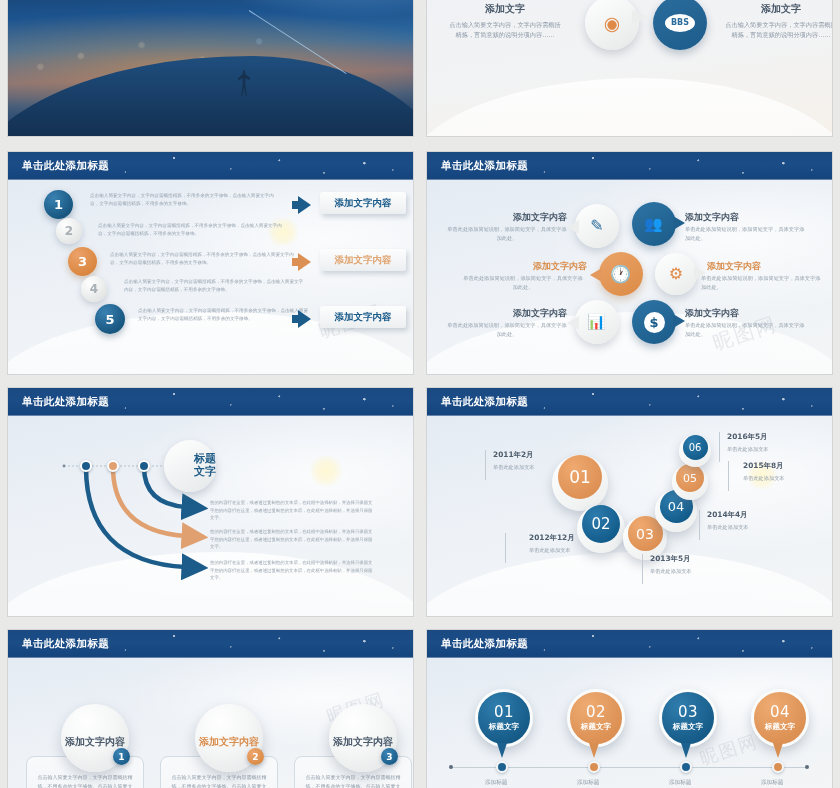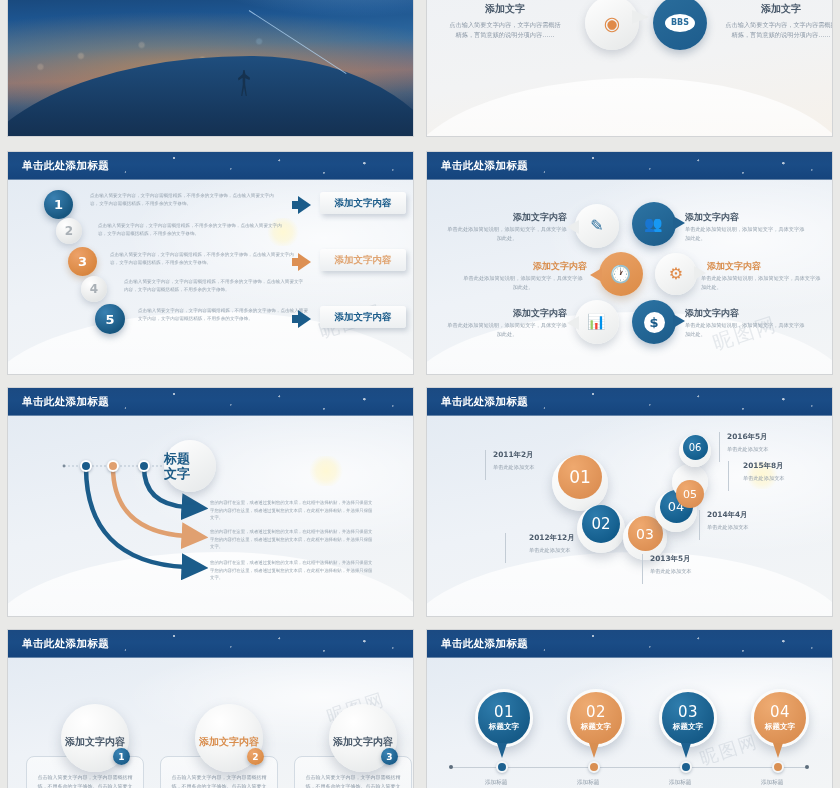--- a/index.html
+++ b/index.html
@@ -154,22 +154,22 @@
   .bub.o { background: linear-gradient(150deg,#eaa368,#dc8b46); box-shadow:0 4px 9px rgba(150,100,50,.28); }
   .bub.w { background: linear-gradient(150deg,#ffffff,#e8eaea); box-shadow:0 4px 9px rgba(90,105,125,.26); }
   .s4h { position:absolute; font-size:9px; font-weight:700; white-space:nowrap; }
   .s4b { position:absolute; font-size:5.2px; color:#95a2ae; line-height:1.65; }
 
   
   .pill {
     position:absolute; border-radius:50%;
     background: linear-gradient(150deg,#ffffff,#e5e8e9);
     box-shadow:0 4px 9px rgba(90,105,125,.28);
-    display:flex;flex-direction:column;align-items:flex-start;justify-content:center;
-    color:#1f5c87; font-weight:700; font-size:13px; line-height:1.18;
+    display:flex;flex-direction:column;align-items:flex-end;justify-content:center;
+    color:#1f5c87; font-weight:700; font-size:11px; line-height:1.18;
   }
   .tdot { position:absolute; border-radius:50%; }
   .s5b { position:absolute; font-size:4.4px; color:#94a1ad; line-height:1.72; }
 
   
   .ring {
     position:absolute; border-radius:50%;
     background: linear-gradient(150deg,#ffffff,#eceeee);
     box-shadow: 0 5px 11px rgba(95,110,130,.30);
     display:flex;align-items:flex-start;justify-content:center;
@@ -423,21 +423,21 @@
     <div class="ring b" style="left:150px; top:117px; width:48px; height:48px;">
       <span style="width:38px;height:38px;font-size:15px;">02</span>
     </div>
     <div class="ring o" style="left:196px; top:128px; width:44px; height:44px;">
       <span style="width:35px;height:35px;font-size:14px;">03</span>
     </div>
     <div class="ring b" style="left:228px; top:102px; width:42px; height:42px;">
       <span style="width:33px;height:33px;font-size:13px;">04</span>
     </div>
     <div class="ring o" style="left:245px; top:76px; width:36px; height:36px;">
-      <span style="width:28px;height:28px;font-size:11px;margin-top:16px;">05</span>
+      <span style="width:28px;height:28px;font-size:11px;">05</span>
     </div>
     <div class="ring b" style="left:252px; top:47px; width:32px; height:32px;">
       <span style="width:25px;height:25px;font-size:10px;">06</span>
     </div>
 
     <div class="tick" style="left:58px; top:62px; padding-left:8px; height:30px;">
       <span class="vl"></span>
       <div class="tdate">2011年2月</div>
       <div class="tsub">单击此处添加文本</div>
     </div>

